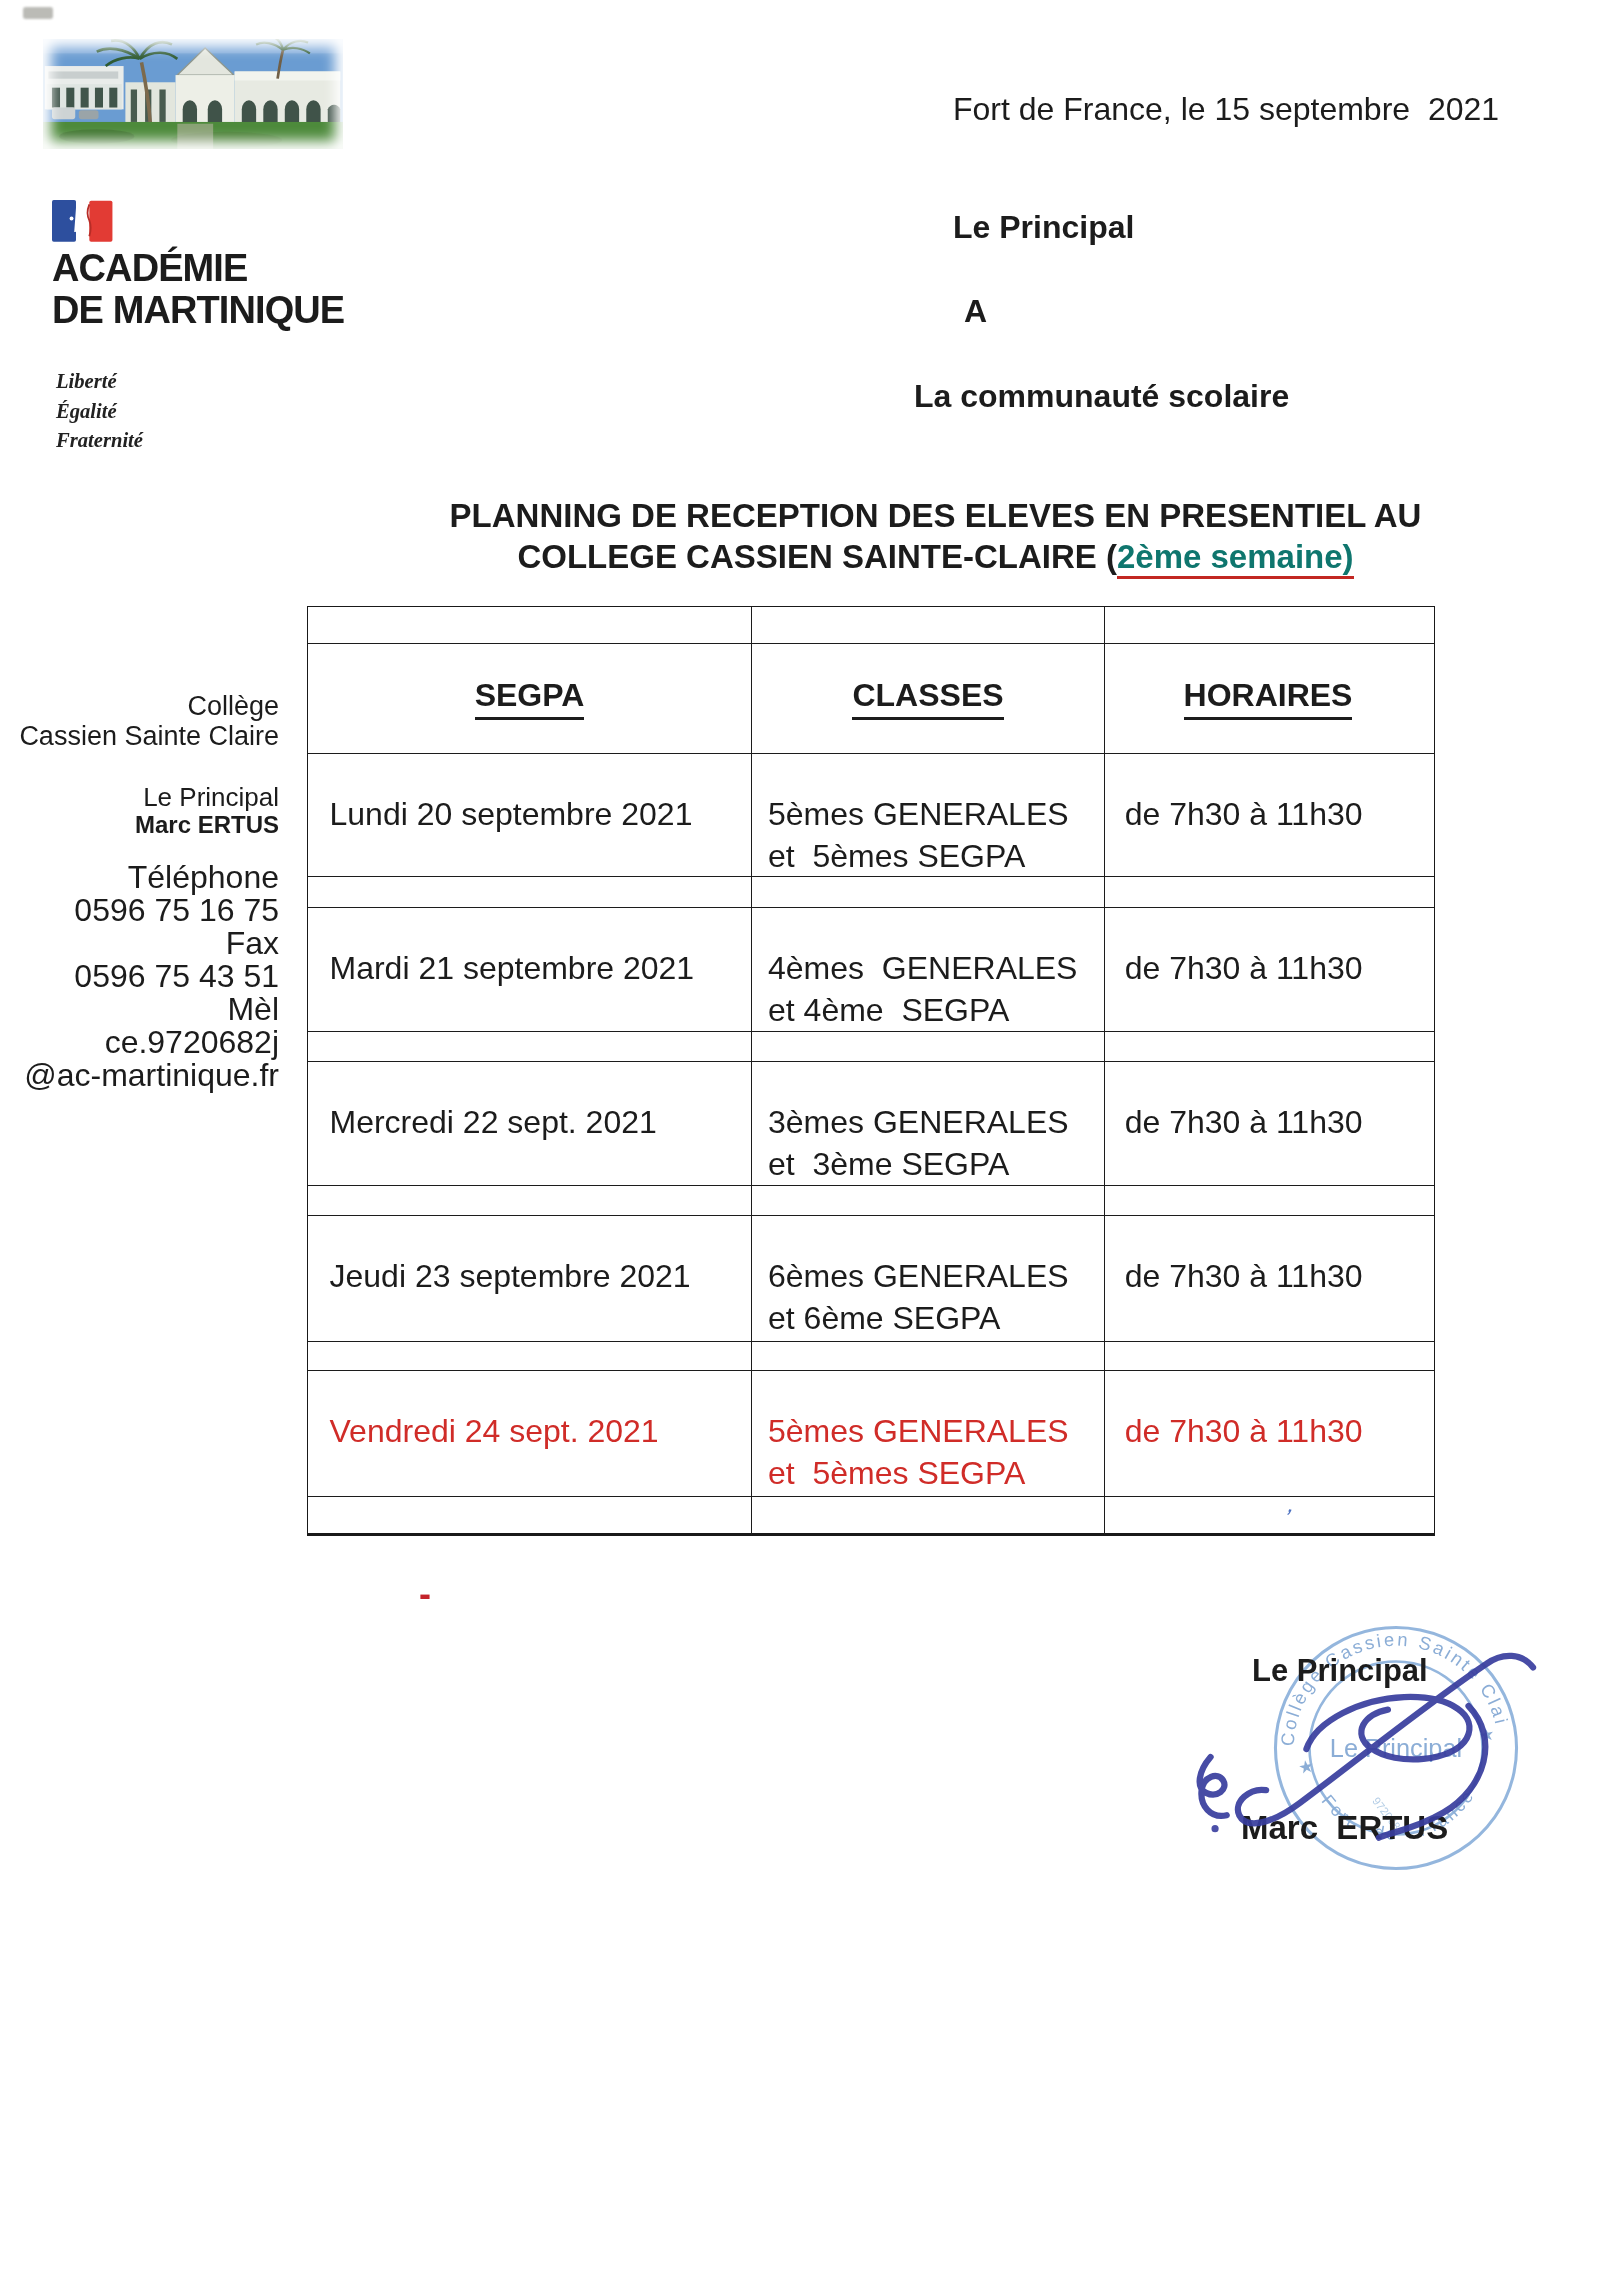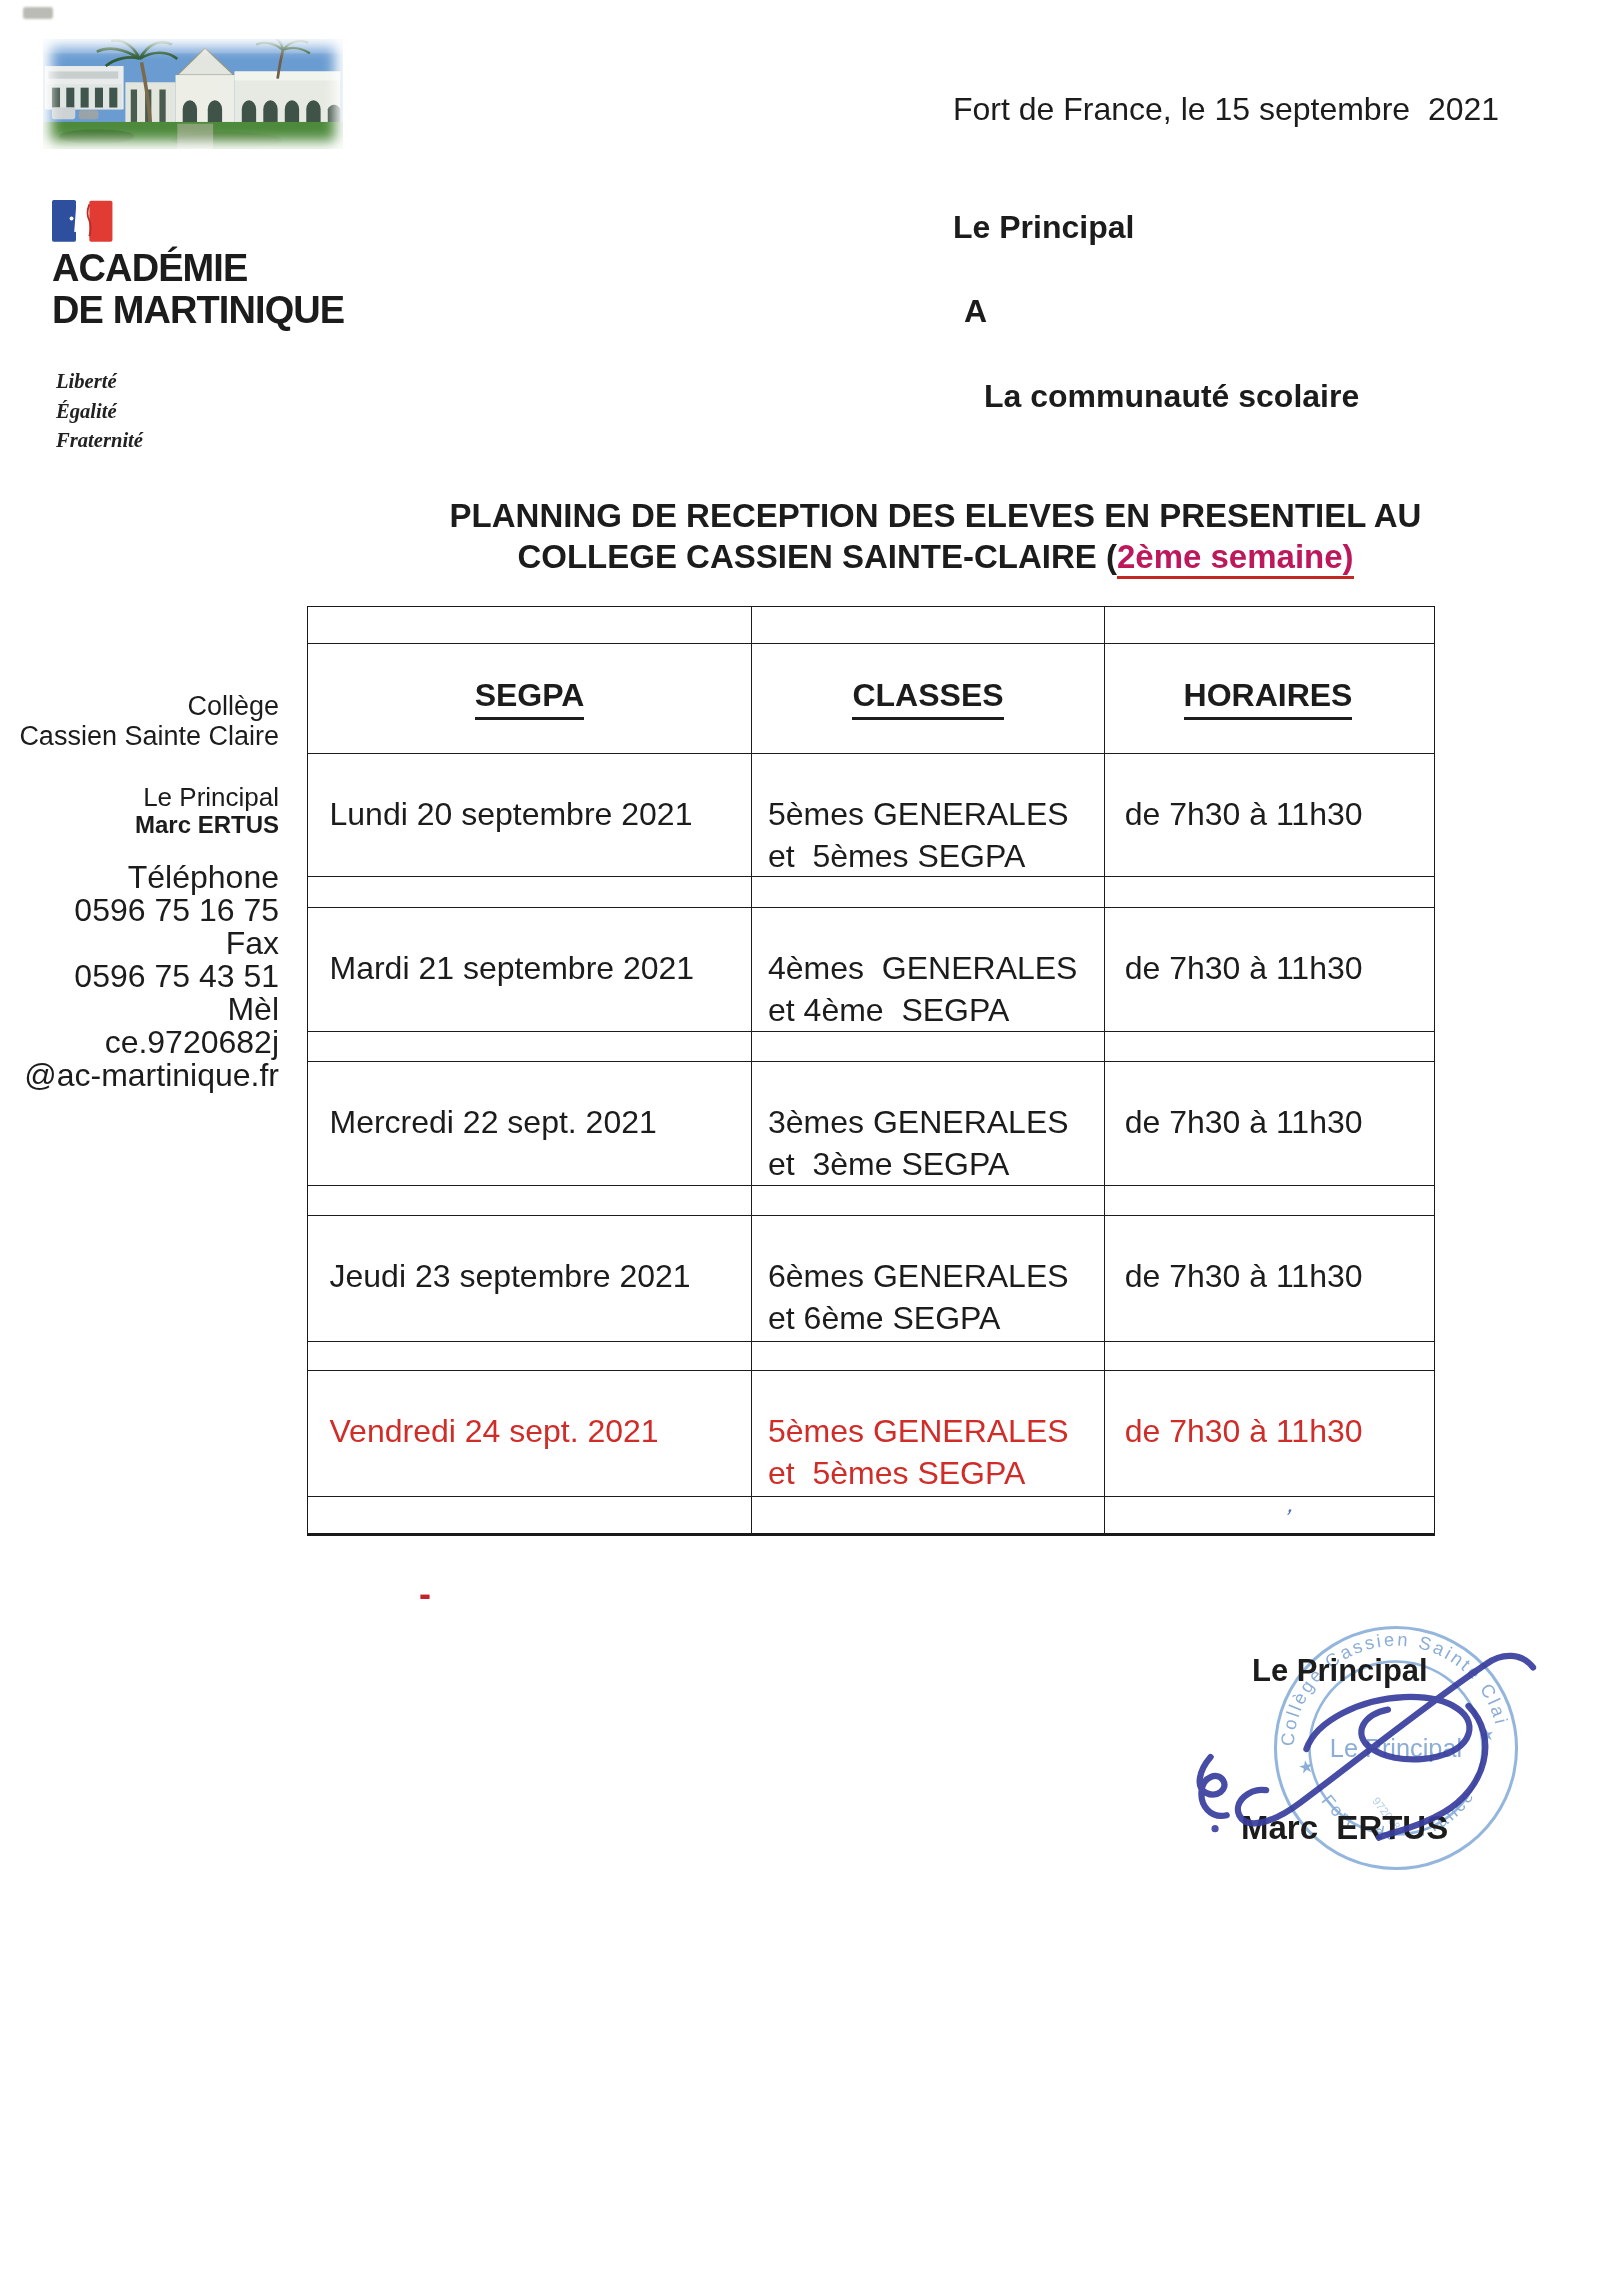--- a/index.html
+++ b/index.html
@@ -18,34 +18,34 @@
 
   
   .flag{left:52px;top:199px;width:64px;height:45px;}
   .acad{left:52px;top:247px;font-weight:700;font-size:38px;line-height:40px;letter-spacing:-0.9px;transform:scaleY(1.04);transform-origin:top left;}
   .motto{left:56px;top:339px;font-family:Liberation Serif, serif;font-style:italic;font-weight:700;font-size:20.6px;line-height:29.6px;color:#222;margin-top:28px;}
 
   
   .date-line{left:953px;top:91px;font-size:32px;}
   .from-line{left:953px;top:209px;font-size:32px;font-weight:700;}
   .a-line{left:964px;top:293px;font-size:32px;font-weight:700;}
-  .to-line{left:984px;top:378px;font-size:32px;font-weight:700;}
+  .to-line{left:914px;top:378px;font-size:32px;font-weight:700;}
 
   
   .sidebar{left:0;top:691px;width:279px;text-align:right;}
   .sb-school{font-size:27px;font-weight:400;line-height:30px;}
   .sb-gap1{height:33px;}
   .sb-lp{font-size:26px;line-height:27px;}
   .sb-me{font-size:24px;font-weight:700;line-height:27px;}
   .sb-gap2{height:23px;}
   .sb-contact{font-family:Liberation Sans, sans-serif;font-size:32px;line-height:33px;}
 
   
   .title{left:358px;top:495px;width:1155px;text-align:center;font-size:33px;font-weight:700;line-height:41px;}
-  .red-u{color:#be185d;border-bottom:3.6px solid #c22722;padding-bottom:0.9px;}
+  .red-u{color:#0f766e;border-bottom:3.6px solid #c22722;padding-bottom:0.9px;}
 
   
   .sched{left:307px;top:606px;width:1128px;height:930px;border:1.8px solid #191919;border-bottom-width:3.6px;box-sizing:border-box;}
   .trow{display:grid;grid-template-columns:444px 353px 326px;border-bottom:1.8px solid #1c1c1c;box-sizing:border-box;}
   .trow:last-child{border-bottom:none;}
   .cell{border-right:1.8px solid #1c1c1c;box-sizing:border-box;overflow:hidden;}
   .cell:last-child{border-right:none;}
   .trow.top-empty{height:37px;}
   .trow.head{height:110px;}
   .head .cell{display:flex;align-items:center;justify-content:center;font-size:32px;font-weight:700;}

